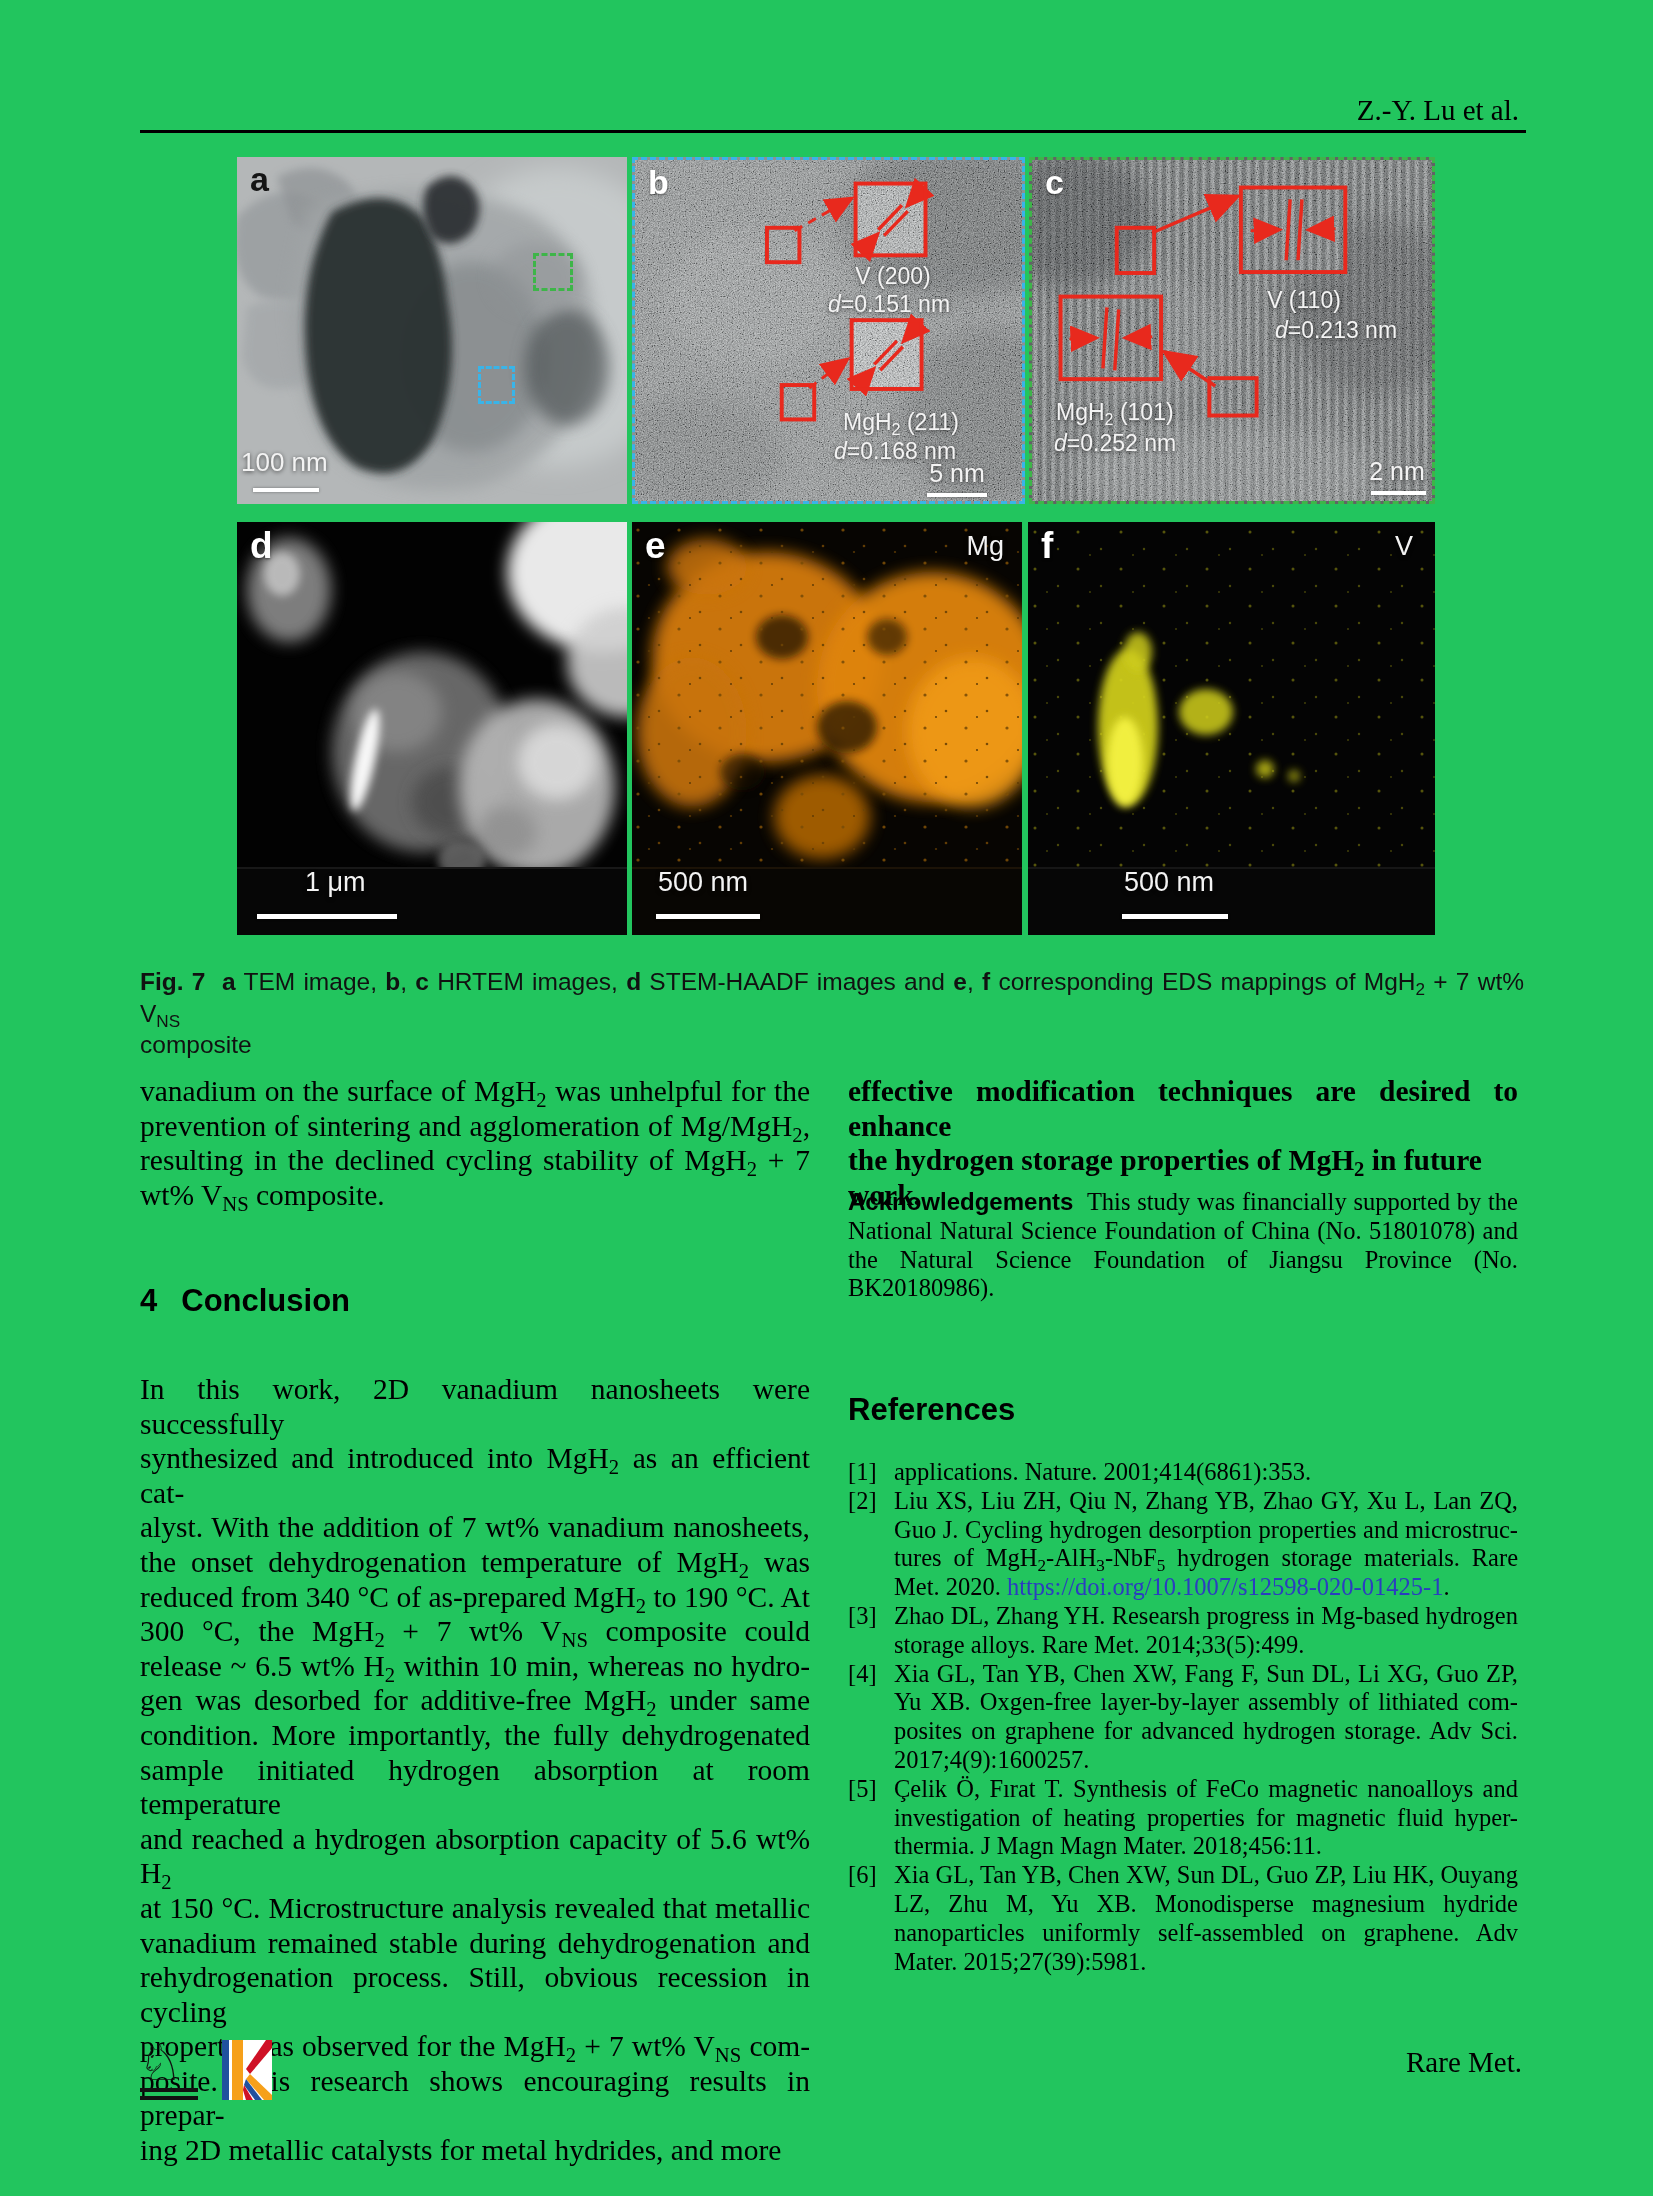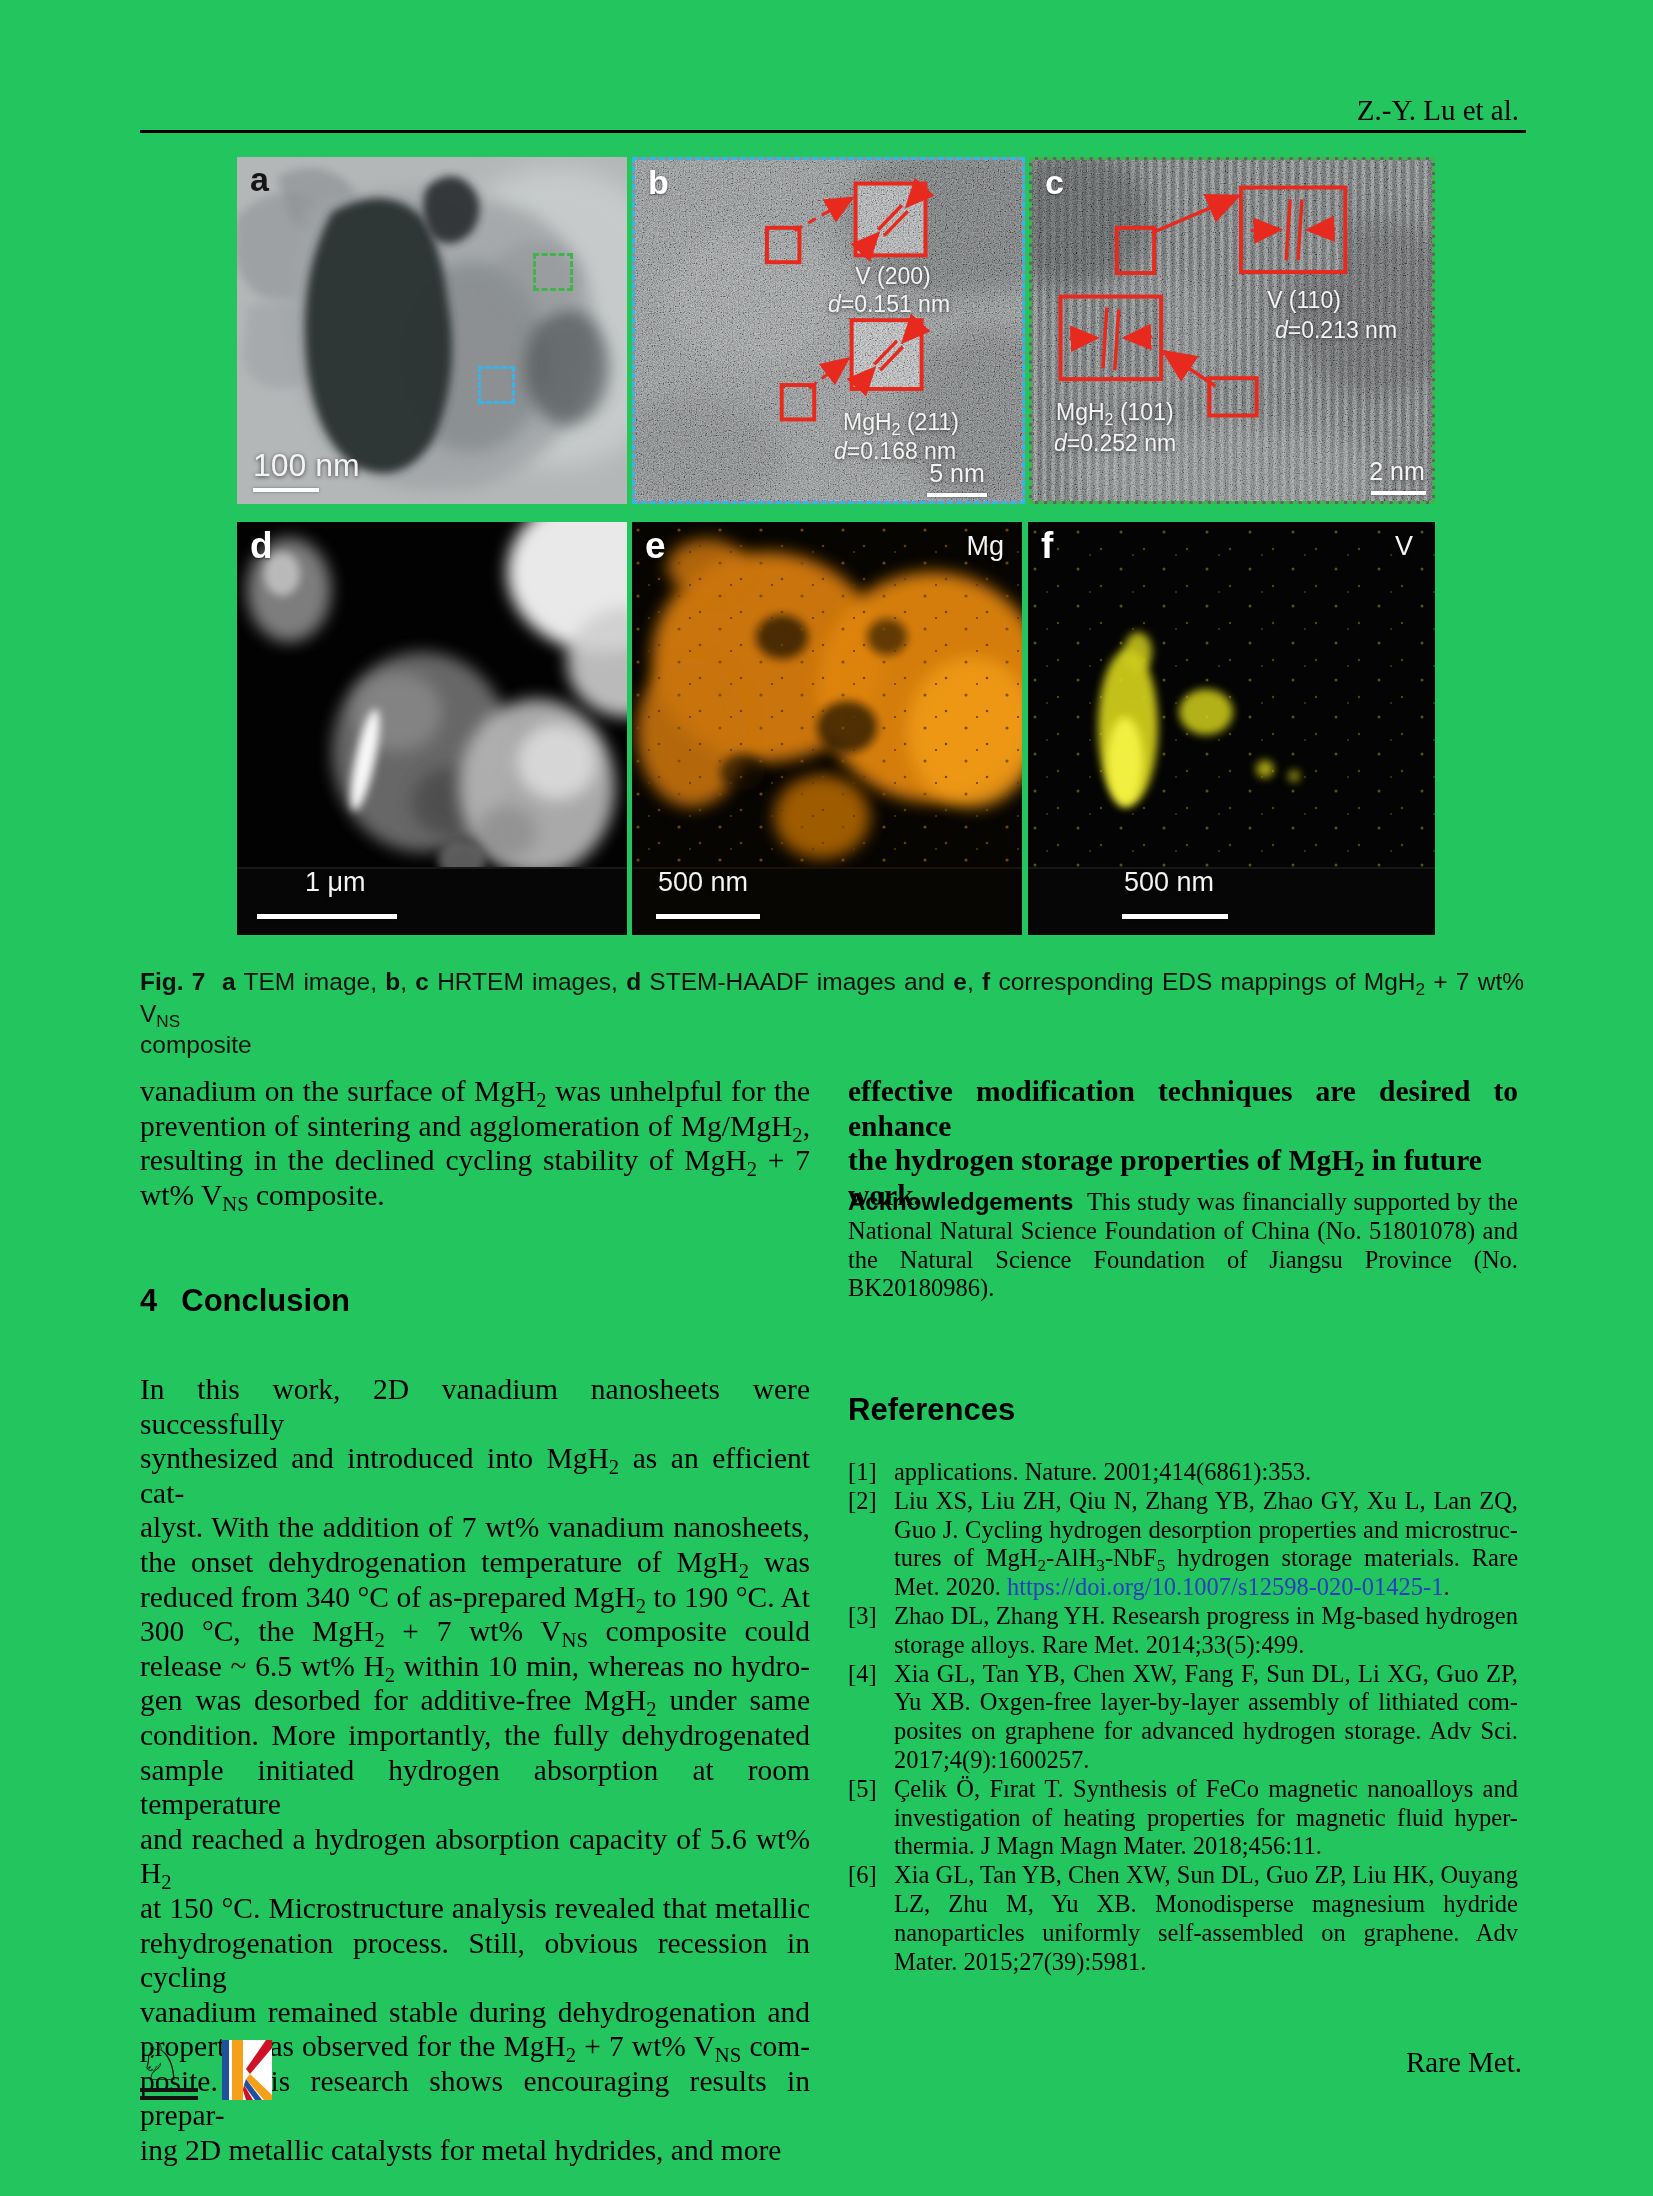--- a/index.html
+++ b/index.html
@@ -100,21 +100,21 @@
         <path d="M70,50 Q200,10 300,60 Q370,110 355,210 Q335,300 240,330 Q130,345 85,280 Q45,200 55,120 Z" fill="#a0a4a6" opacity="0.85" filter="url(#fBlur8)"></path>
         <ellipse cx="235" cy="200" rx="75" ry="95" fill="#7f8486" opacity="0.65" filter="url(#fBlur8)"></ellipse>
         <path d="M95,55 Q150,25 185,60 Q205,90 210,140 Q225,220 195,285 Q165,330 120,310 Q80,285 70,210 Q60,120 95,55 Z" fill="#2c3032" opacity="0.96" filter="url(#fBlur4)"></path>
         <path d="M190,30 Q215,8 235,30 Q250,50 235,75 Q215,95 195,80 Q180,55 190,30 Z" fill="#2f3335" opacity="0.95" filter="url(#fBlur4)"></path>
         <ellipse cx="330" cy="210" rx="42" ry="58" fill="#505456" opacity="0.7" filter="url(#fBlur8)"></ellipse>
         <ellipse cx="300" cy="120" rx="45" ry="35" fill="#8e9294" opacity="0.5" filter="url(#fBlur8)"></ellipse>
       </svg>
       <div class="roi" style="left:296px;top:96px;width:34px;height:32px;border:3px dashed #3eb549;"></div>
       <div class="roi" style="left:241px;top:209px;width:31px;height:32px;border:3px dashed #3ab4e8;"></div>
       <div class="plabel plabel-dark">a</div>
-      <div class="anno" style="left:16px;top:292px;font-size:32px;">100 nm</div>
+      <div class="anno" style="left:4px;top:292px;font-size:26px;">100 nm</div>
       <div class="sbar" style="left:16px;top:331px;width:66px;"></div>
     </div>
 
     <div class="fig-panel" style="left:395px;top:0;width:393px;height:347px;border:3px dashed #3ab4e8;box-sizing:border-box;background:#8d9192;">
       <svg viewBox="0 0 393 347" preserveAspectRatio="none">
         <rect width="393" height="347" fill="#8d9192"></rect>
         <ellipse cx="330" cy="60" rx="120" ry="80" fill="#45494b" opacity="0.55" filter="url(#fBlur12)"></ellipse>
         <ellipse cx="360" cy="260" rx="90" ry="90" fill="#535759" opacity="0.5" filter="url(#fBlur12)"></ellipse>
         <ellipse cx="60" cy="300" rx="90" ry="60" fill="#6a6e70" opacity="0.5" filter="url(#fBlur12)"></ellipse>
         <ellipse cx="120" cy="140" rx="90" ry="70" fill="#a7abac" opacity="0.45" filter="url(#fBlur12)"></ellipse>
@@ -274,22 +274,22 @@
     <div class="jl">alyst. With the addition of 7 wt% vanadium nanosheets,</div>
     <div class="jl">the onset dehydrogenation temperature of MgH<sub>2</sub> was</div>
     <div class="jl">reduced from 340 °C of as-prepared MgH<sub>2</sub> to 190 °C. At</div>
     <div class="jl">300 °C, the MgH<sub>2</sub> + 7 wt% V<sub>NS</sub> composite could</div>
     <div class="jl">release ~ 6.5 wt% H<sub>2</sub> within 10 min, whereas no hydro-</div>
     <div class="jl">gen was desorbed for additive-free MgH<sub>2</sub> under same</div>
     <div class="jl">condition. More importantly, the fully dehydrogenated</div>
     <div class="jl">sample initiated hydrogen absorption at room temperature</div>
     <div class="jl">and reached a hydrogen absorption capacity of 5.6 wt% H<sub>2</sub></div>
     <div class="jl">at 150 °C. Microstructure analysis revealed that metallic</div>
+    <div class="jl">vanadium remained stable during dehydrogenation and</div>
     <div class="jl">rehydrogenation process. Still, obvious recession in cycling</div>
-    <div class="jl">vanadium remained stable during dehydrogenation and</div>
     <div class="jl">property was observed for the MgH<sub>2</sub> + 7 wt% V<sub>NS</sub> com-</div>
     <div class="jl">posite. This research shows encouraging results in prepar-</div>
     <div class="ll">ing 2D metallic catalysts for metal hydrides, and more</div>
   </div>
 
   <div class="abs bodytext" style="left:848px;top:1074px;width:670px;font-weight:bold;">
     <div class="jl">effective modification techniques are desired to enhance</div>
     <div class="ll">the hydrogen storage properties of MgH<sub>2</sub> in future work.</div>
   </div>
 

